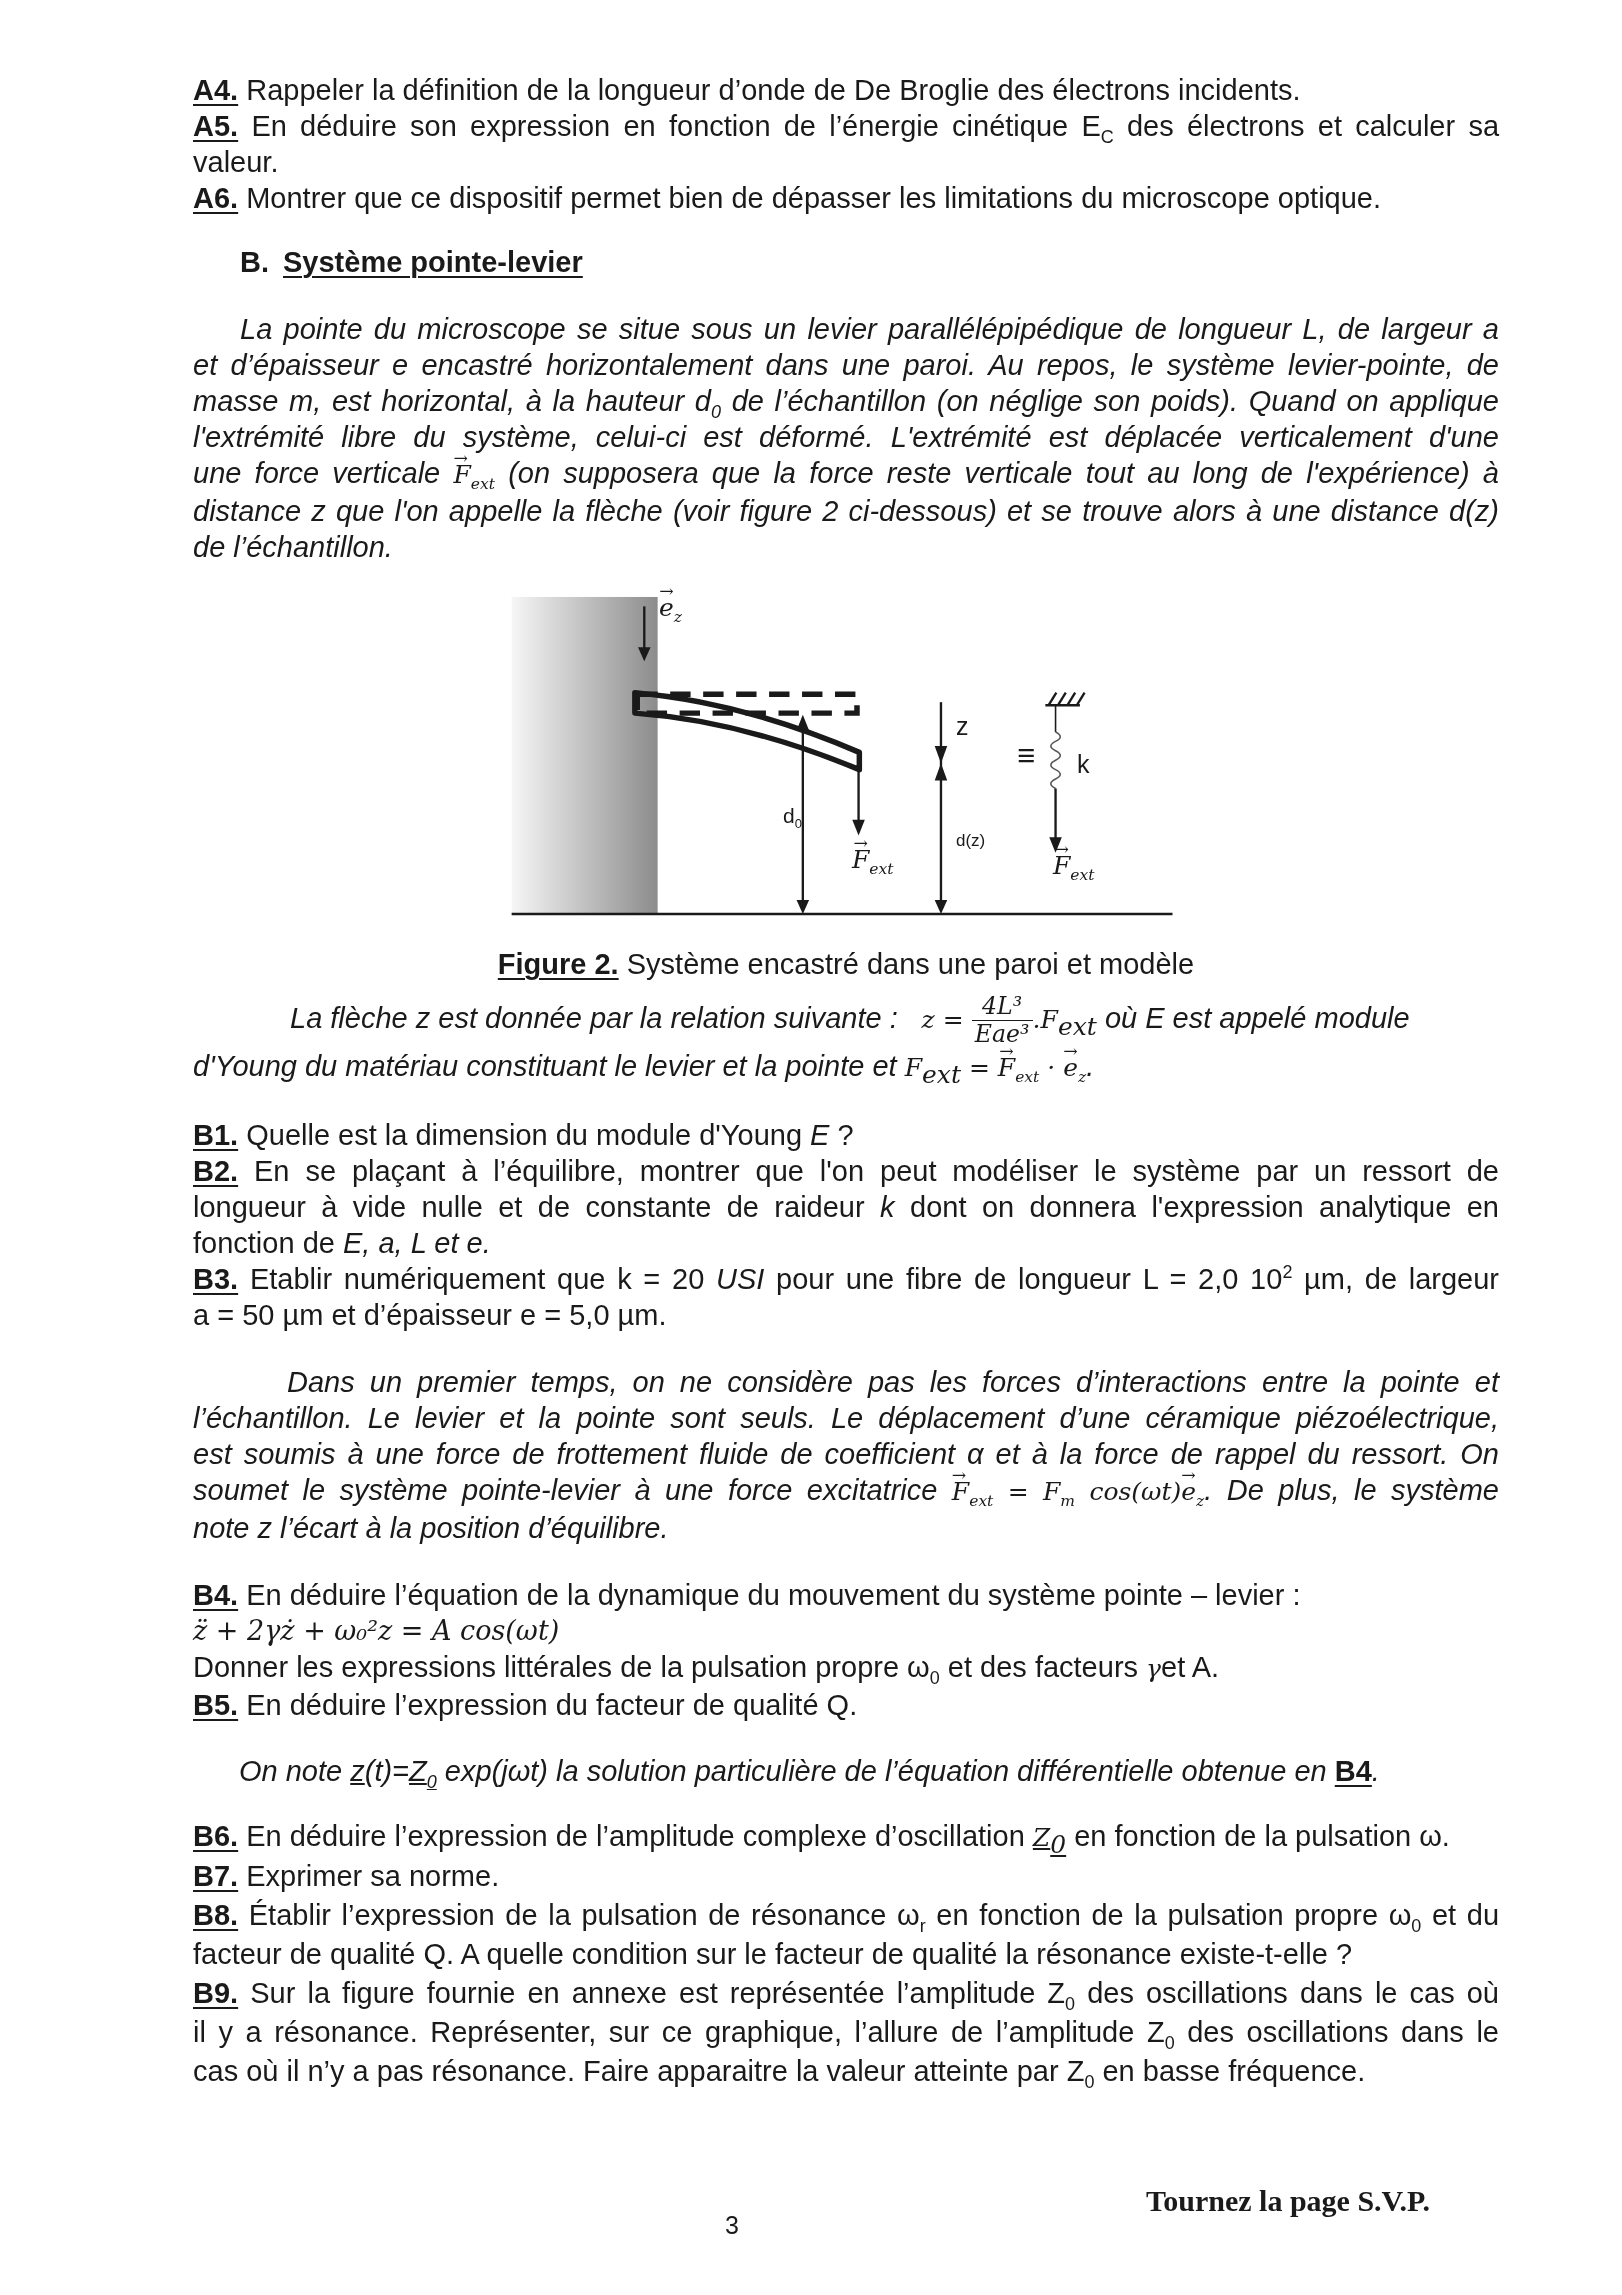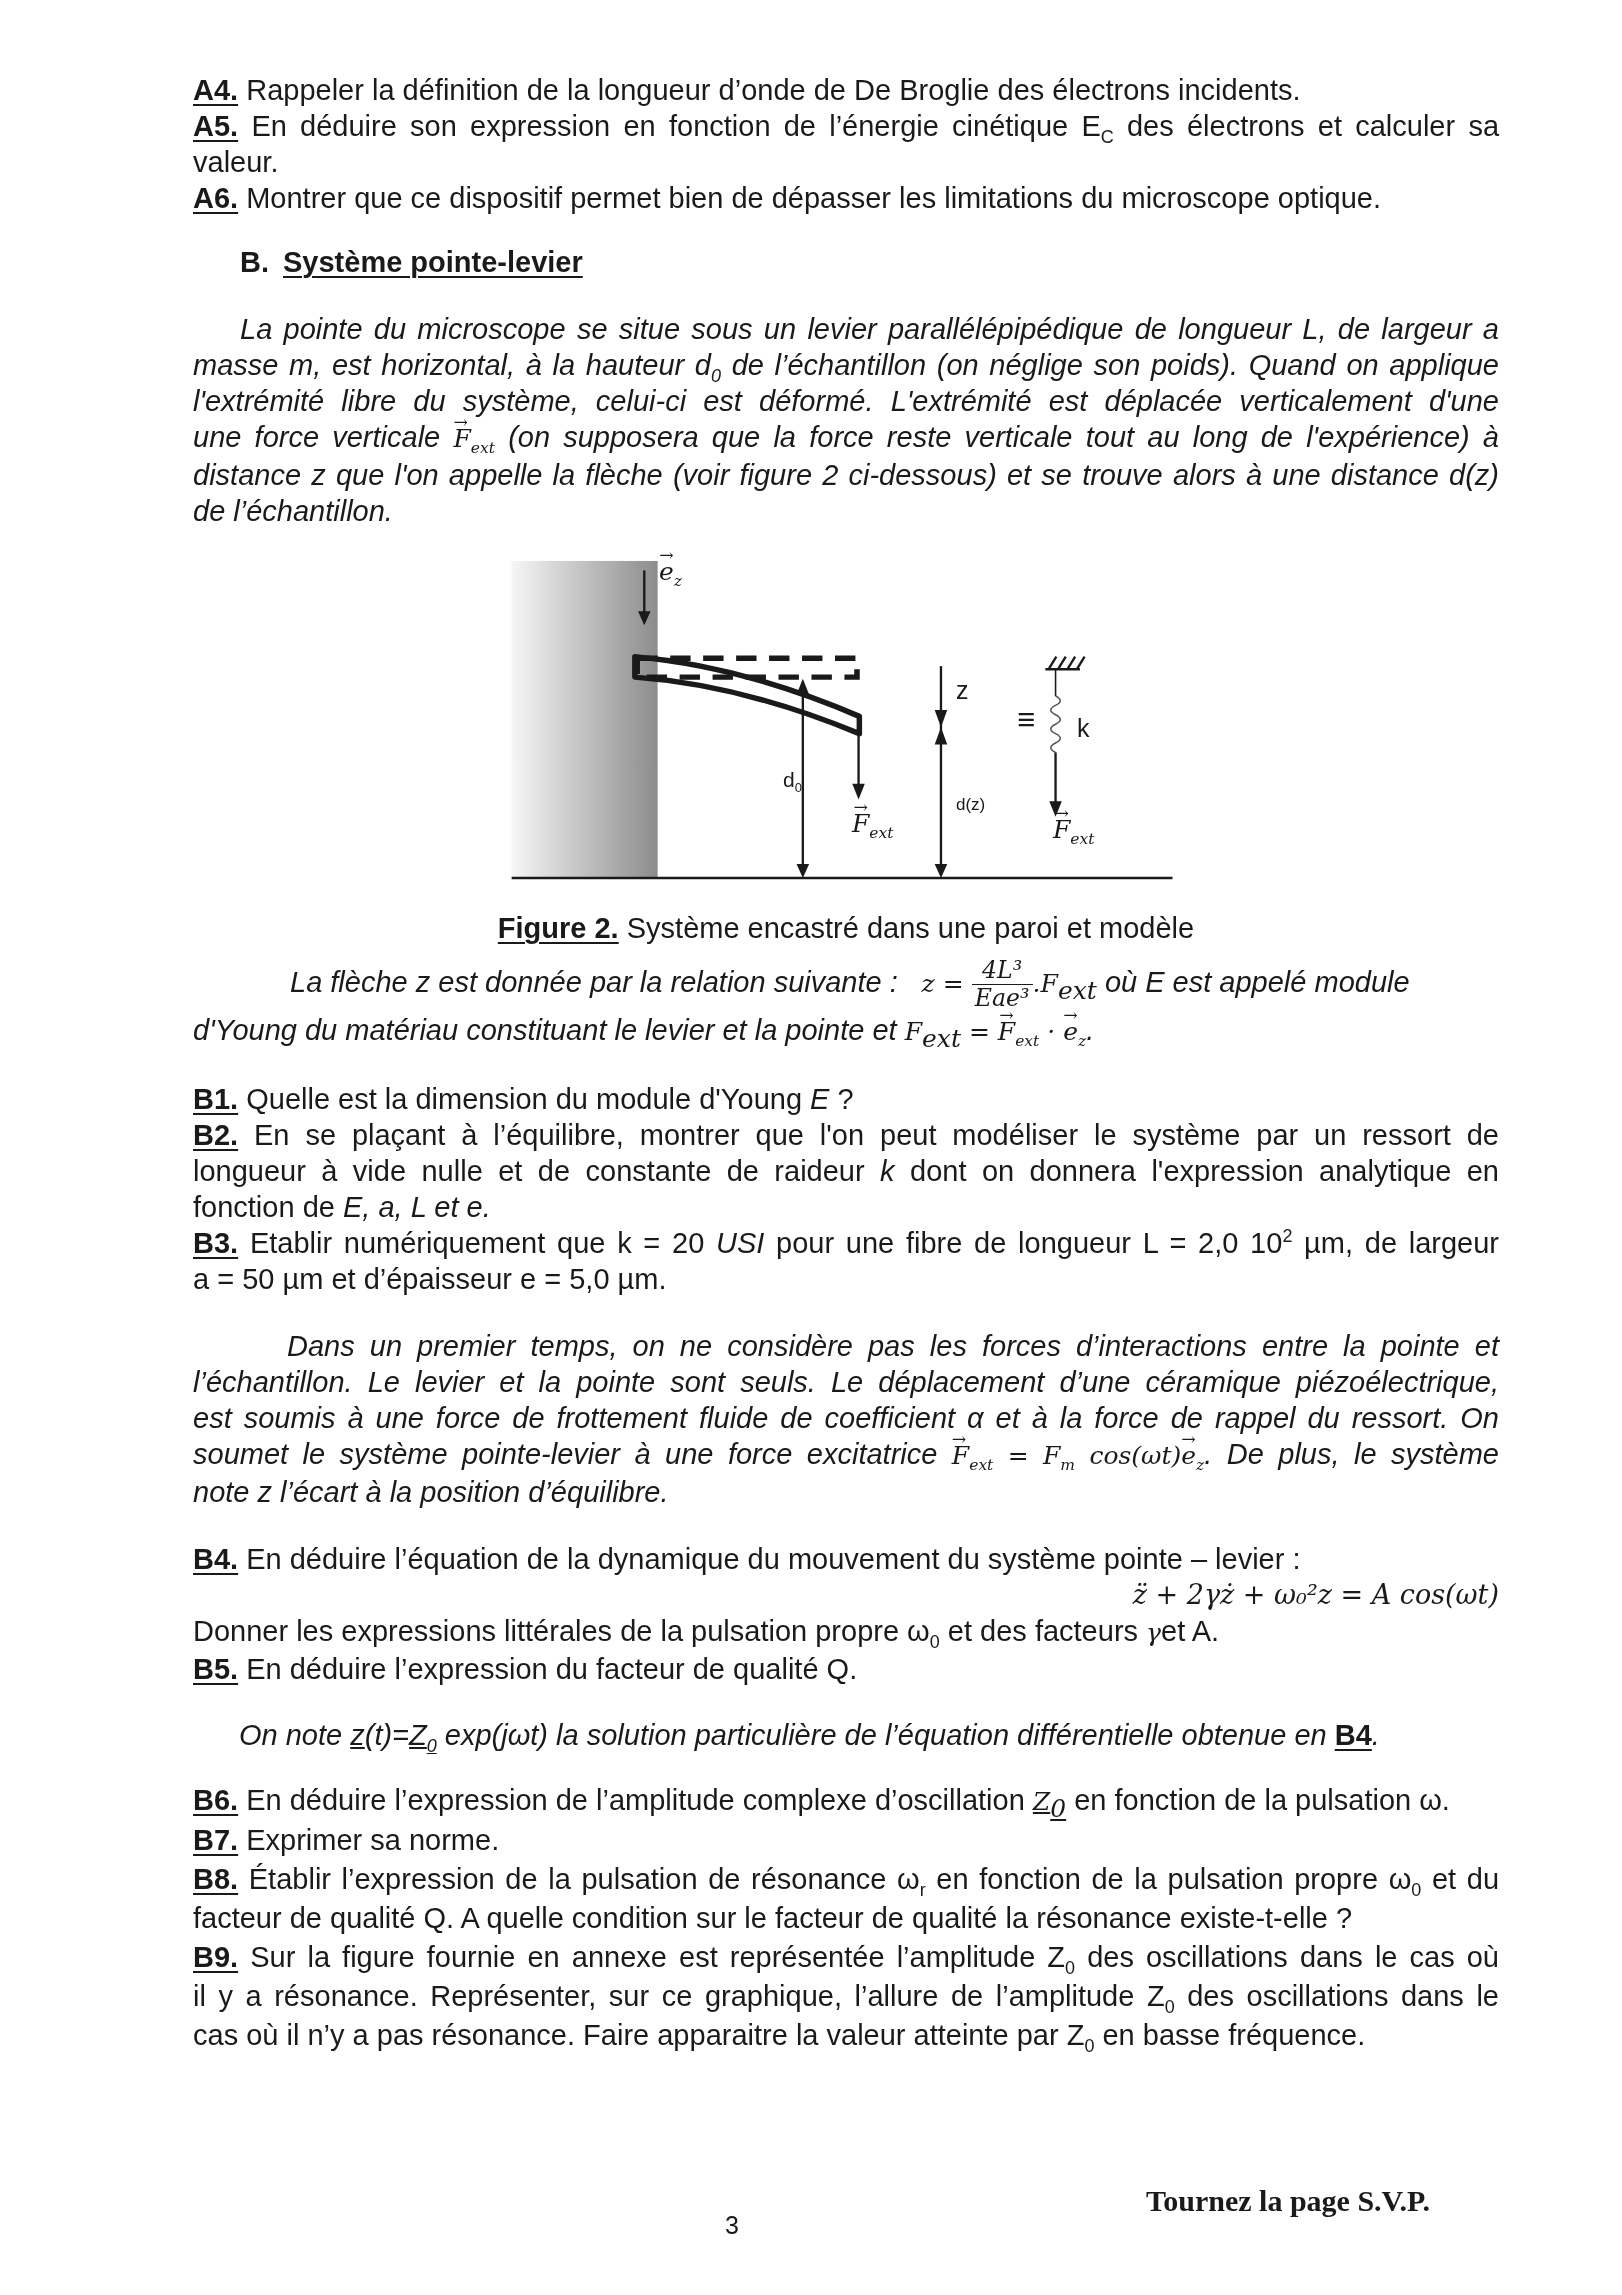--- a/index.html
+++ b/index.html
@@ -19,21 +19,21 @@
   .section-b .title { text-decoration:underline; text-decoration-thickness:2.4px; text-underline-offset:3.9px; margin-left:14px; }
   .para { margin-top:31px; }
   .indent { text-indent:47px; }
   .indent2 { text-indent:94px; }
   .figure { position:relative; width:1306px; height:338px; margin-top:27px; }
   .caption { text-align:center; margin-top:16px; }
   .caption .lbl { font-weight:bold; text-decoration:underline; text-decoration-thickness:2.4px; text-underline-offset:3.9px; }
   .frac { display:inline-block; vertical-align:middle; text-align:center; font-family:"DejaVu Serif", serif; font-style:italic; font-size:23.6px; line-height:27px; }
   .frac .num { display:block; border-bottom:1.6px solid #1a1a1a; padding:0 3.1px; }
   .frac .den { display:block; padding:0 3.1px; }
-  .center { text-align:right; }
+  .center { text-align:left; }
   .footer-num { position:absolute; left:725px; top:2211px; font-size:25px; }
   .footer-svp { position:absolute; left:1146px; top:2184px; font-family:"Liberation Serif", serif; font-weight:bold; font-size:30px; }
   .gap-s { margin-top:31px; }
 </style>
 </head>
 <body>
 
 <div class="page">
 
   <div class="line">
@@ -50,20 +50,21 @@
     <span class="qlabel">A6.</span>
     <span>Montrer que ce dispositif permet bien de dépasser les limitations du microscope optique.</span>
   </div>
 
   <div class="section-b">
     <span>B.</span><span class="title">Système pointe-levier</span>
   </div>
 
   <div class="it para">
     <div class="just indent">La pointe du microscope se situe sous un levier parallélépipédique de longueur L, de largeur a</div>
+    <div class="just">et d’épaisseur e encastré horizontalement dans une paroi. Au repos, le système levier-pointe, de</div>
     <div class="just"><span>masse m, est horizontal, à la hauteur d</span><sub>0</sub><span> de l’échantillon (on néglige son poids). Quand on applique</span></div>
     <div class="just">l'extrémité libre du système, celui-ci est déformé. L'extrémité est déplacée verticalement d'une</div>
     <div class="just"><span>une force verticale </span><span class="math"><span class="vec">F</span><sub>ext</sub></span><span> (on supposera que la force reste verticale tout au long de l'expérience) à</span></div>
     <div class="just">distance z que l'on appelle la flèche (voir figure 2 ci-dessous) et se trouve alors à une distance d(z)</div>
     <div class="line">de l’échantillon.</div>
   </div>
 
   <div class="figure">
     <svg width="1306" height="338" viewBox="0 0 1664 430">
       <defs>

